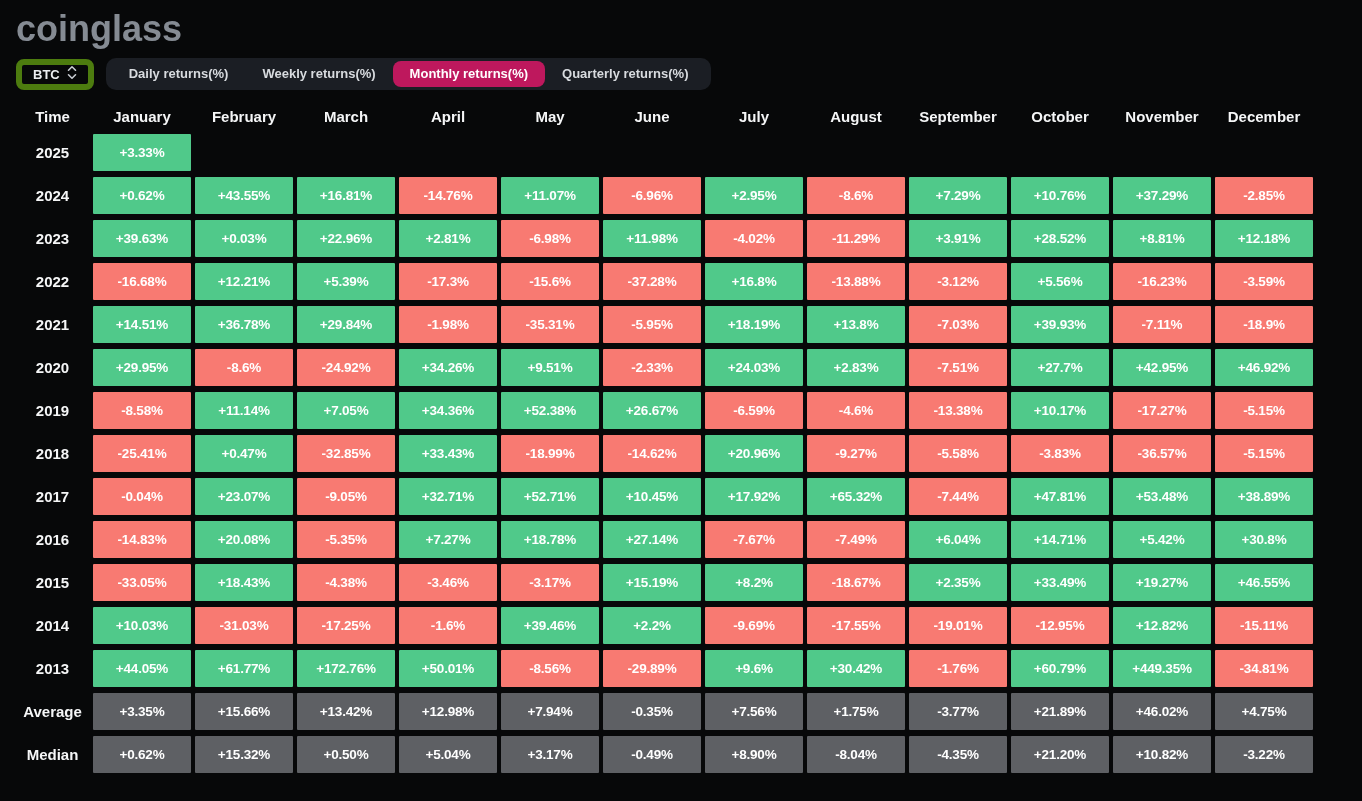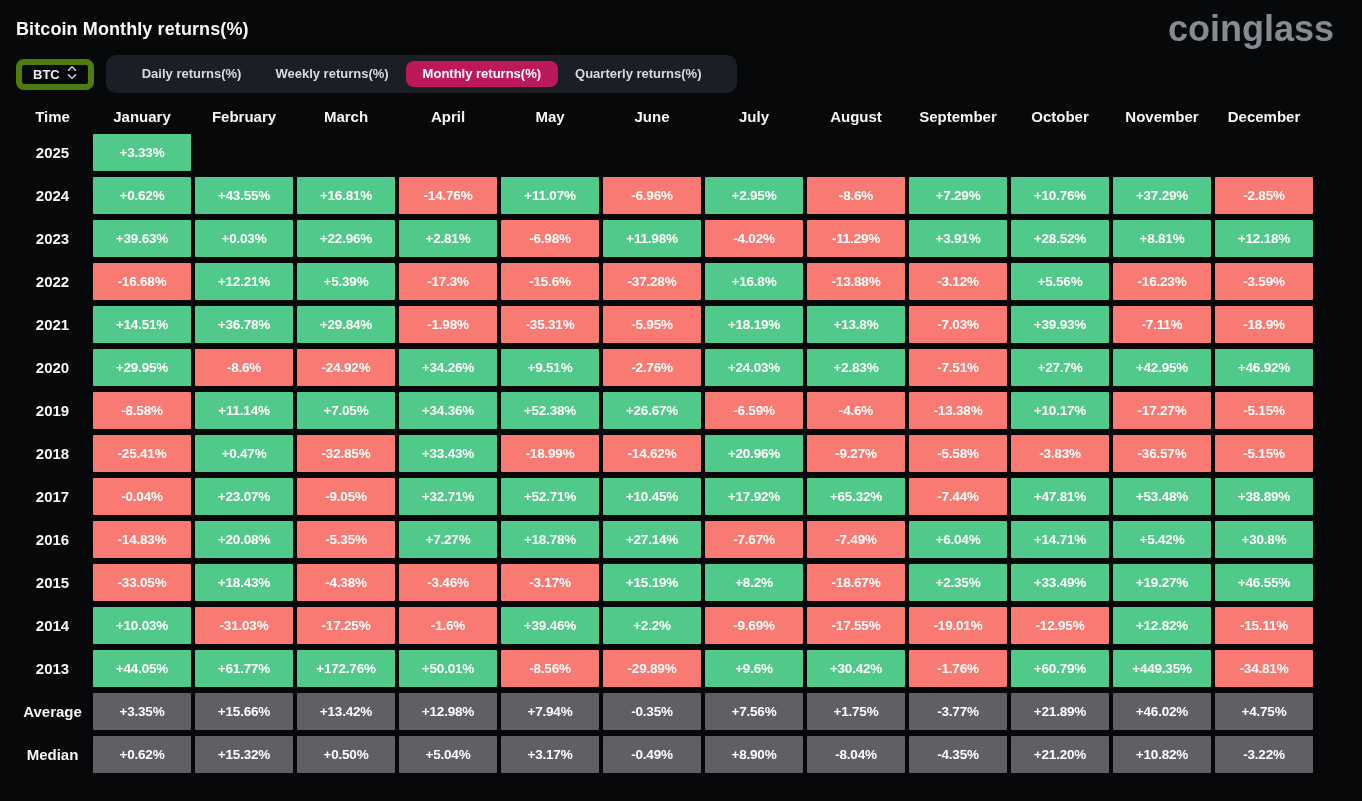--- a/index.html
+++ b/index.html
@@ -19,21 +19,21 @@
   .controls { display: flex; align-items: center; gap: 12px; margin: 12px 0 0 16px; height: 32px; }
   .symbol-btn {
     display: flex; align-items: center; gap: 7px;
     border: 6px solid #4d7c0f; border-radius: 8px; background: transparent;
     color: #eceef0; font-size: 13px; font-weight: 700;
     height: 31px; padding: 0 11px; cursor: pointer;
     font-family: "Liberation Sans", sans-serif;
   }
   .tabs {
     display: flex; align-items: center; background: #1b1e24;
-    border-radius: 10px; padding: 19px; height: 32px;
+    border-radius: 10px; padding: 6px; height: 32px;
   }
   .tab {
     border: none; background: transparent; color: #d8dbdf;
     font-size: 13px; font-weight: 600; padding: 6px 17px; border-radius: 8px;
     cursor: pointer; height: 26px; line-height: 14px;
     font-family: "Liberation Sans", sans-serif; white-space: nowrap;
   }
   .tab.active { background: #be185d; color: #ffffff; }
 
   .returns-table {
@@ -58,21 +58,20 @@
   .cell.green { background: var(--green, #50c98a); }
   .cell.red   { background: var(--red, #f87a72); }
   .cell.gray  { background: var(--gray, #5e6064); }
   .cell.empty { background: transparent; }
   .chev { display: block; }
 </style>
 </head>
 <body>
 
 <div class="topbar">
-  <div class="page-title">Bitcoin Monthly returns(%)</div>
   <div class="logo">coinglass</div>
 </div>
 
 <div class="controls">
   <button class="symbol-btn">
     <span>BTC</span>
     <span class="chev">
       <svg width="10" height="15" viewBox="0 0 10 15" fill="none">
         <path d="M1.5 5.2 L5 1.8 L8.5 5.2" stroke="#c9cdd2" stroke-width="1.6" stroke-linecap="round" stroke-linejoin="round"></path>
         <path d="M1.5 9.8 L5 13.2 L8.5 9.8" stroke="#c9cdd2" stroke-width="1.6" stroke-linecap="round" stroke-linejoin="round"></path>
@@ -165,21 +164,21 @@
     <div class="cell red">-7.03%</div>
     <div class="cell green">+39.93%</div>
     <div class="cell red">-7.11%</div>
     <div class="cell red">-18.9%</div>
     <div class="row-label">2020</div>
     <div class="cell green">+29.95%</div>
     <div class="cell red">-8.6%</div>
     <div class="cell red">-24.92%</div>
     <div class="cell green">+34.26%</div>
     <div class="cell green">+9.51%</div>
-    <div class="cell red">-2.76%</div>
+    <div class="cell red">-2.33%</div>
     <div class="cell green">+24.03%</div>
     <div class="cell green">+2.83%</div>
     <div class="cell red">-7.51%</div>
     <div class="cell green">+27.7%</div>
     <div class="cell green">+42.95%</div>
     <div class="cell green">+46.92%</div>
     <div class="row-label">2019</div>
     <div class="cell red">-8.58%</div>
     <div class="cell green">+11.14%</div>
     <div class="cell green">+7.05%</div>

